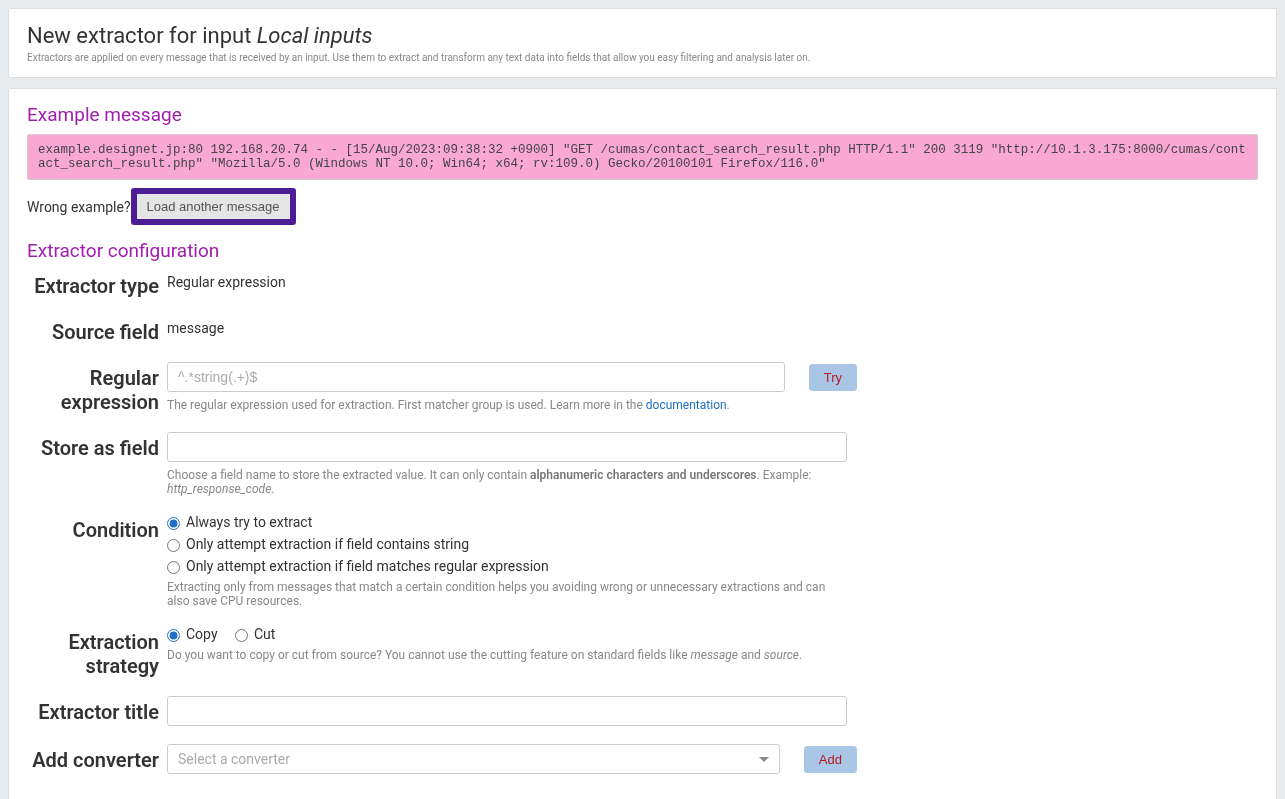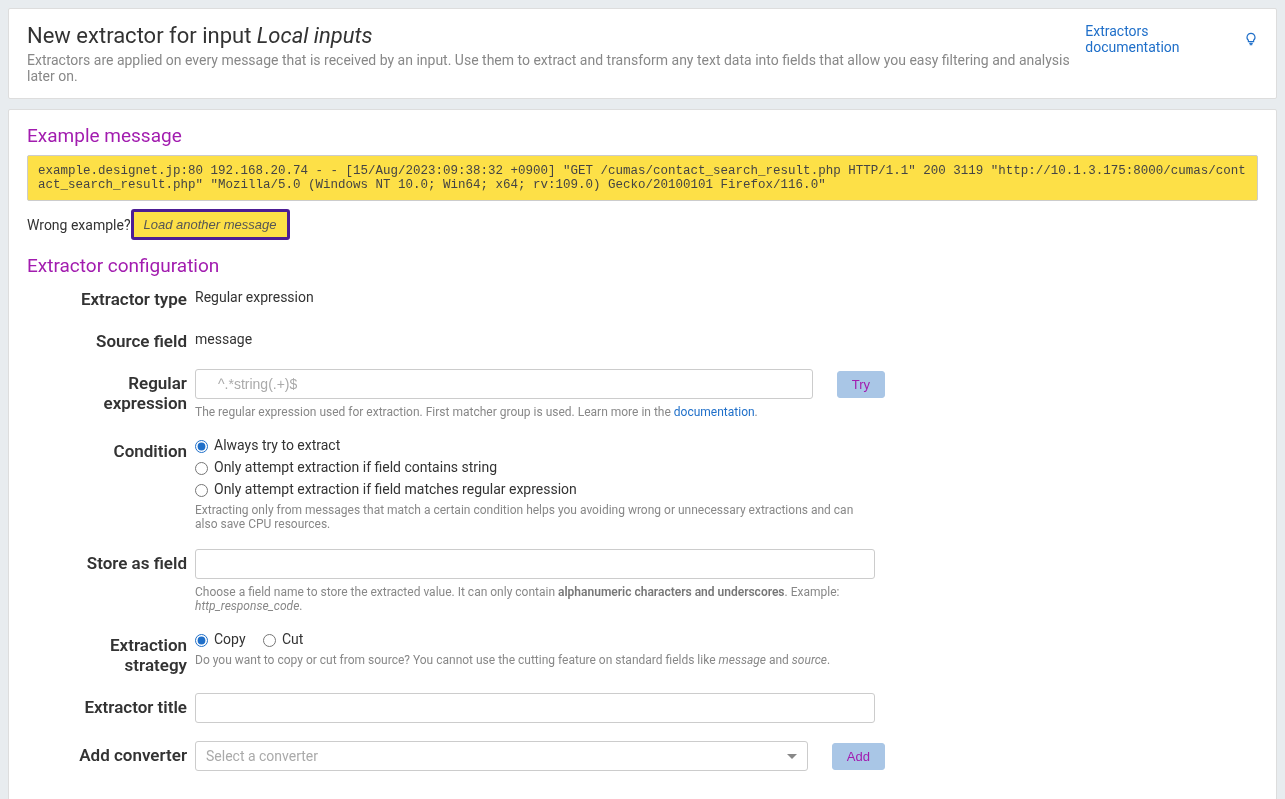--- a/index.html
+++ b/index.html
@@ -24,107 +24,105 @@
   }
   h1 {
     font-size: 22px;
     font-weight: 400;
     color: #333;
     margin-bottom: 4px;
   }
   h1 .italic { font-style: italic; }
   .subtext {
     color: #888;
-    font-size: 14px;
+    font-size: 10px;
   }
   .doclink {
     color: #1f6fc9;
     text-decoration: none;
     font-size: 14px;
     display: inline-flex;
     align-items: center;
     gap: 4px;
   }
   .bulb-icon {
     display: inline-block;
     width: 14px; height: 14px;
   }
   h2 {
     font-size: 19px;
     font-weight: 400;
     color: #a21caf;
     margin-bottom: 8px;
   }
   .example-box {
-    background: #fde047;
+    background: #f9a8d4;
     border: 1px solid #ccc;
     border-radius: 2px;
     padding: 8px 10px;
     font-family: "Menlo","Consolas","Courier New",monospace;
     font-size: 12.5px;
     color: #444;
     white-space: pre-wrap;
     word-break: break-all;
     margin-bottom: 8px;
   }
   .wrong-row {
     display: flex;
     align-items: center;
     margin-bottom: 14px;
   }
   .btn {
-    border: 3px solid #4c1d95;
-    background: #fde047;
+    border: 6px solid #4c1d95;
+    background: #e5e5e5;
     padding: 5px 10px;
     font-size: 13px;
     border-radius: 3px;
     cursor: pointer;
     color: #555;
-    font-style: italic;
   }
   .btn-blue {
     background: #a9c6e6;
-    color: #a21caf;
+    color: #b91c1c;
     border: 1px solid #a9c6e6;
     padding: 5px 14px;
     font-size: 13px;
     border-radius: 3px;
     cursor: pointer;
   }
   .form-row {
     display: flex;
     align-items: flex-start;
     margin-bottom: 18px;
   }
   .form-label {
     width: 140px;
     text-align: right;
     padding-right: 8px;
     padding-top: 4px;
     font-weight: 600;
-    font-size: 17px;
+    font-size: 20px;
     color: #333;
     flex-shrink: 0;
-    margin-left: 28px;
   }
   .form-value {
     flex: 1;
     max-width: 690px;
   }
   .form-value-text {
     padding-top: 4px;
     font-size: 14px;
   }
   .input-row { display: flex; gap: 24px; align-items: center; }
   input[type="text"] {
     width: 100%;
     max-width: 620px;
     border: 1px solid #ccc;
     border-radius: 3px;
-    padding: 6px 22px;
+    padding: 6px 10px;
     font-size: 14px;
     color: #555;
   }
   input[type="text"].full { max-width: 680px; }
   input[type="text"]::placeholder { color: #aaa; }
   .help {
     color: #888;
     font-size: 12px;
     margin-top: 6px;
     max-width: 680px;
@@ -175,30 +173,20 @@
 <body>
 
 <div class="panel">
   <div class="header-row">
     <div>
       <h1>
         <span>New extractor for input </span><span class="italic">Local inputs</span>
       </h1>
       <div class="subtext">Extractors are applied on every message that is received by an input. Use them to extract and transform any text data into fields that allow you easy filtering and analysis later on.</div>
     </div>
-    <a href="#" class="doclink">
-      <span>Extractors documentation</span>
-      <span class="bulb-icon">
-        <svg viewBox="0 0 16 16" width="14" height="14" fill="none" stroke="#1f6fc9" stroke-width="1.3">
-          <path d="M8 1.5a4.5 4.5 0 0 0-3 7.9V11h6V9.4a4.5 4.5 0 0 0-3-7.9z"></path>
-          <line x1="6" y1="13" x2="10" y2="13"></line>
-          <line x1="6.5" y1="14.5" x2="9.5" y2="14.5"></line>
-        </svg>
-      </span>
-    </a>
   </div>
 </div>
 
 <div class="panel">
 
   <h2>Example message</h2>
   <div class="example-box">example.designet.jp:80 192.168.20.74 - - [15/Aug/2023:09:38:32 +0900] "GET /cumas/contact_search_result.php HTTP/1.1" 200 3119 "http://10.1.3.175:8000/cumas/contact_search_result.php" "Mozilla/5.0 (Windows NT 10.0; Win64; x64; rv:109.0) Gecko/20100101 Firefox/116.0"</div>
   <div class="wrong-row">
     <span>Wrong example?</span>
     <button class="btn">Load another message</button>
@@ -223,38 +211,38 @@
         <input type="text" placeholder="^.*string(.+)$" style="">
         <button class="btn-blue">Try</button>
       </div>
       <div class="help">
         <span>The regular expression used for extraction. First matcher group is used. Learn more in the </span><a href="#">documentation</a>.
       </div>
     </div>
   </div>
 
   <div class="form-row">
+    <div class="form-label">Store as field</div>
+    <div class="form-value">
+      <input type="text" class="full" style="">
+      <div class="help">
+        <span>Choose a field name to store the extracted value. It can only contain </span><strong>alphanumeric characters and underscores</strong><span>. Example: </span><em>http_response_code</em>.
+      </div>
+    </div>
+  </div>
+
+  <div class="form-row">
     <div class="form-label">Condition</div>
     <div class="form-value">
       <div class="radio-stack">
         <label><input type="radio" name="cond" checked="" style=""><span>Always try to extract</span></label>
         <label><input type="radio" name="cond" style=""><span>Only attempt extraction if field contains string</span></label>
         <label><input type="radio" name="cond" style=""><span>Only attempt extraction if field matches regular expression</span></label>
       </div>
       <div class="help">Extracting only from messages that match a certain condition helps you avoiding wrong or unnecessary extractions and can also save CPU resources.</div>
-    </div>
-  </div>
-
-  <div class="form-row">
-    <div class="form-label">Store as field</div>
-    <div class="form-value">
-      <input type="text" class="full" style="">
-      <div class="help">
-        <span>Choose a field name to store the extracted value. It can only contain </span><strong>alphanumeric characters and underscores</strong><span>. Example: </span><em>http_response_code</em>.
-      </div>
     </div>
   </div>
 
   <div class="form-row">
     <div class="form-label">Extraction strategy</div>
     <div class="form-value">
       <div class="radio-inline">
         <label><input type="radio" name="strat" checked="" style=""><span>Copy</span></label>
         <label><input type="radio" name="strat" style=""><span>Cut</span></label>
       </div>

